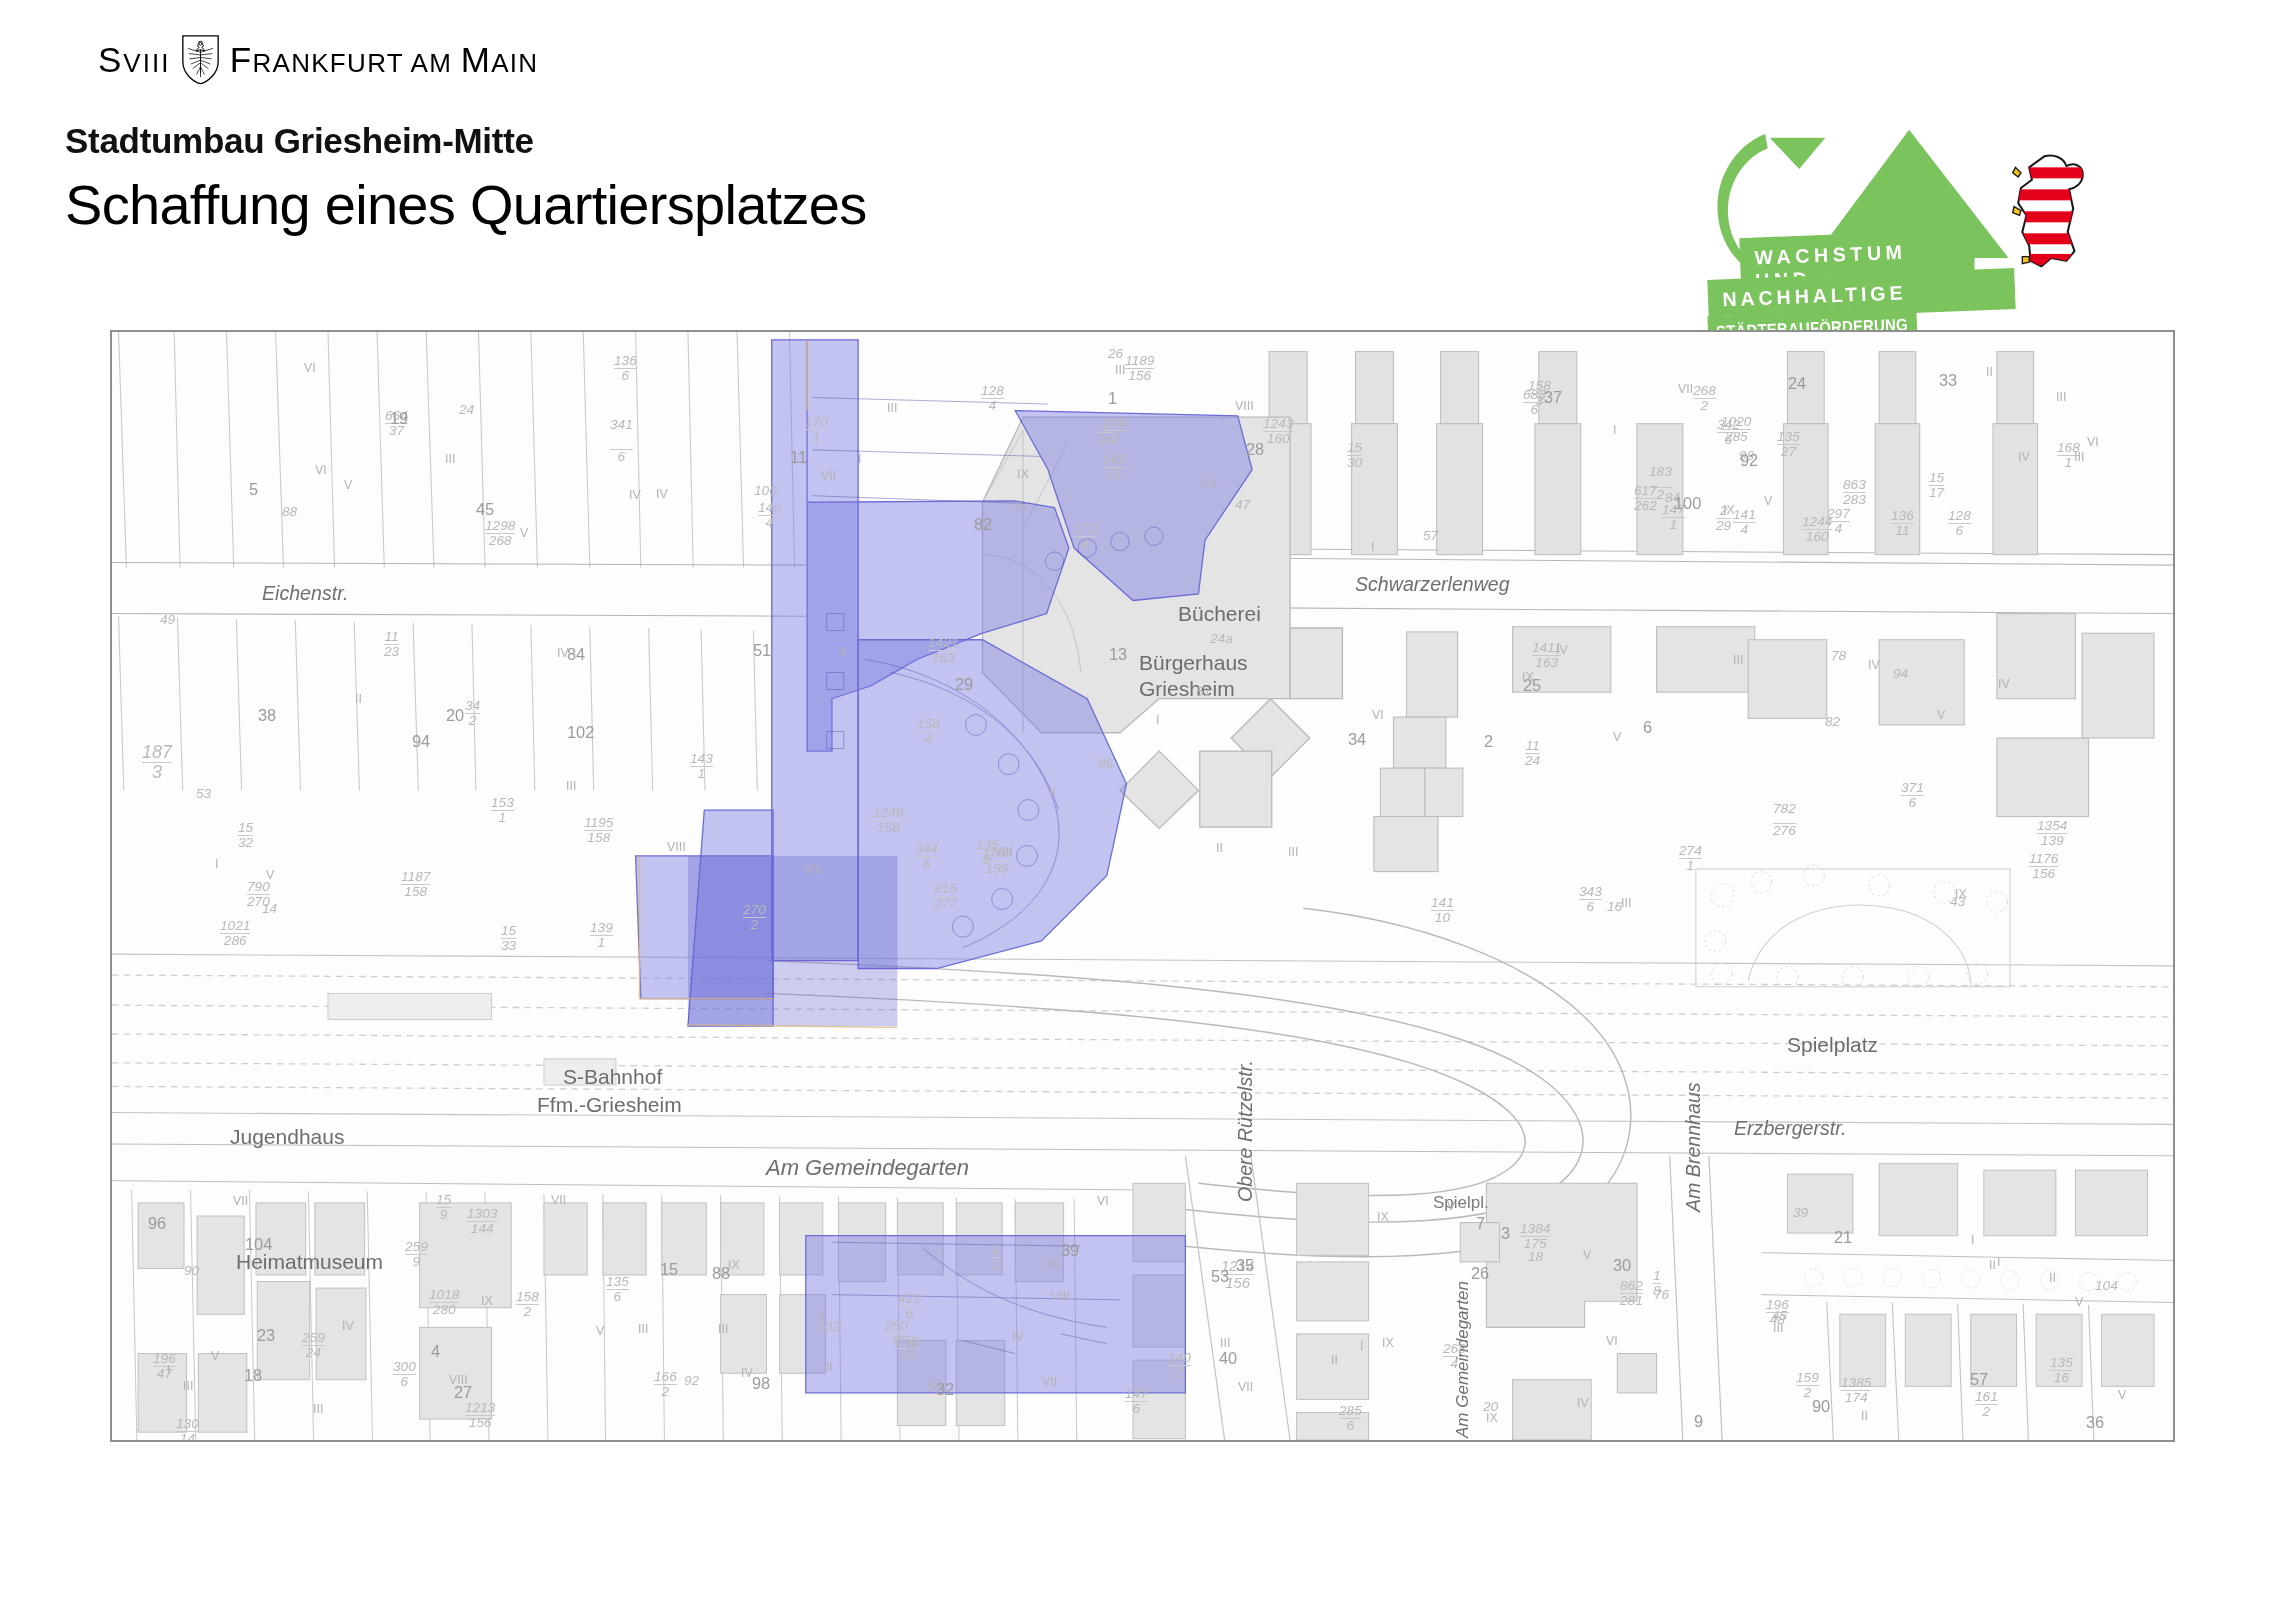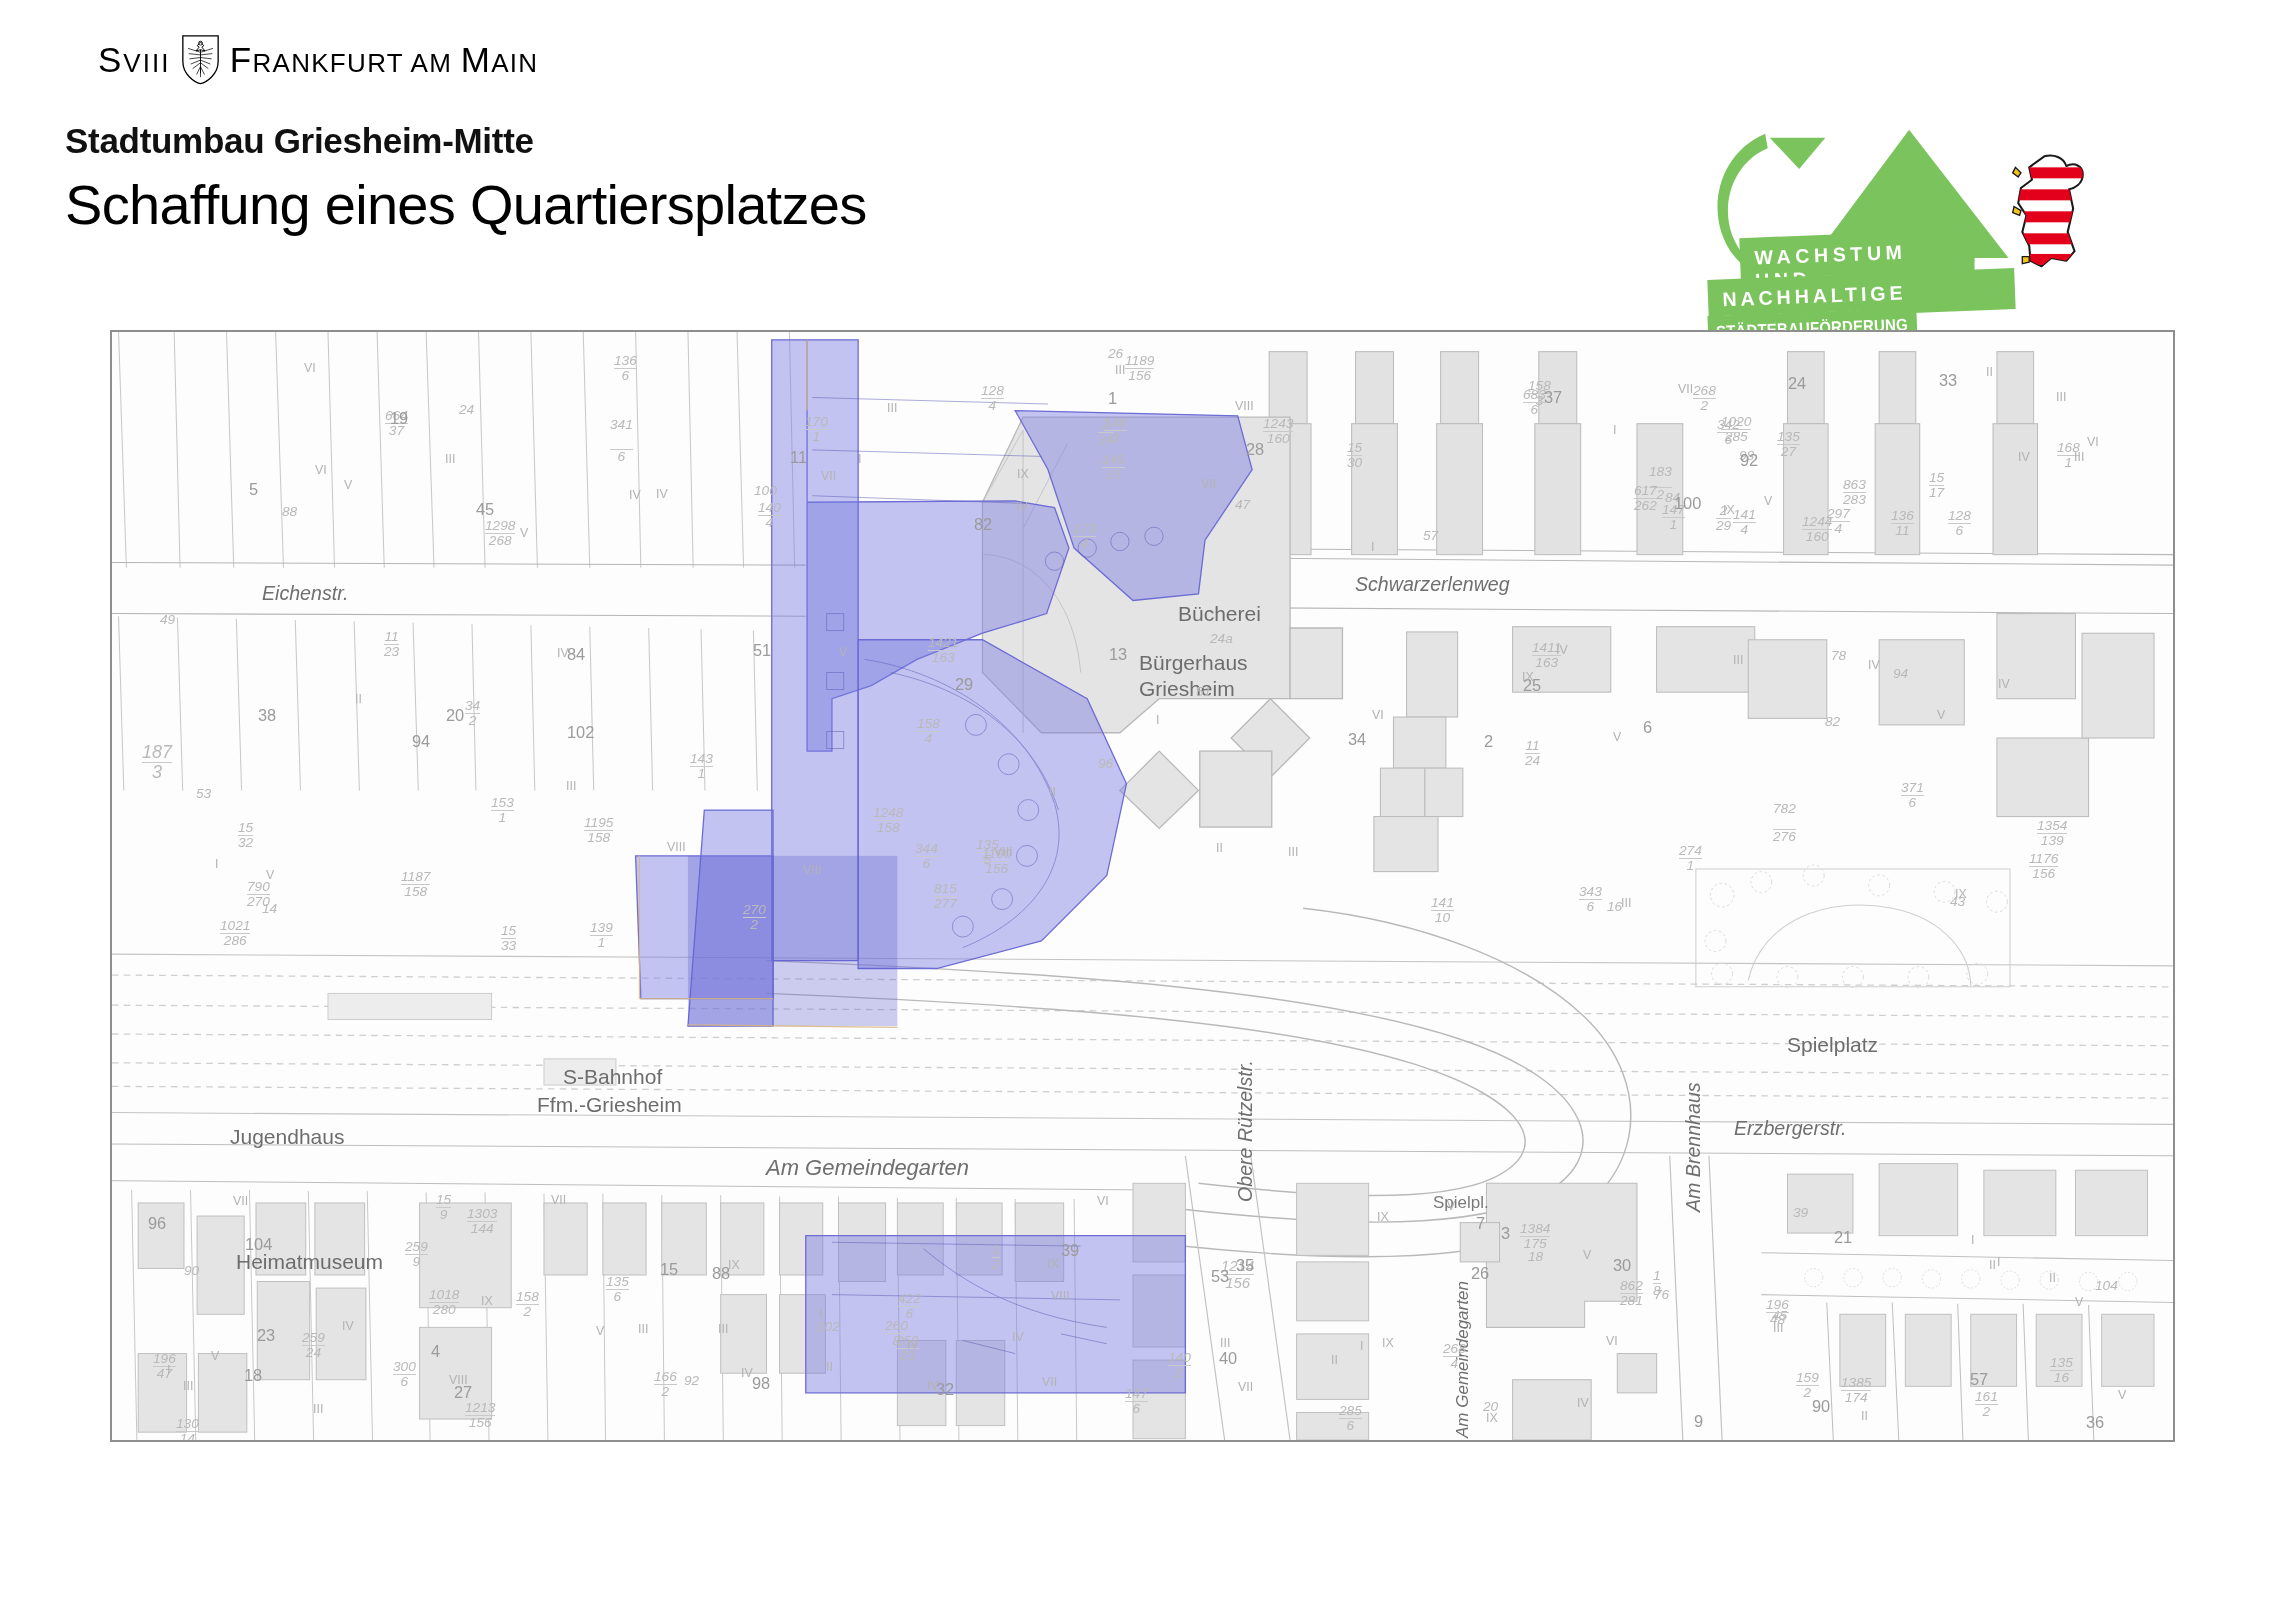--- a/index.html
+++ b/index.html
@@ -770,21 +770,21 @@
       </div>
       <div class="mlabel" style="left: 373px; top: 187px; font-size: 13.7px; font-style: italic; color: rgb(185, 185, 185); line-height: 1; text-align: center;">
         <span style="display:block;border-bottom:0.7px solid #c9c9c9;padding-bottom:0.7px">1298</span>
         <span style="display:block">268</span>
       </div>
       <div class="mlabel" style="left: 135px; top: 548px; font-size: 13.7px; font-style: italic; color: rgb(185, 185, 185); line-height: 1; text-align: center;">
         <span style="display:block;border-bottom:0.7px solid #c9c9c9;padding-bottom:0.7px">790</span>
         <span style="display:block">270</span>
       </div>
       <div class="mlabel" style="left: 1661px; top: 470px; font-size: 13.7px; font-style: italic; color: rgb(185, 185, 185); line-height: 1; text-align: center;">
-        <span style="display:block;border-bottom:0.7px solid #c9c9c9;padding-bottom:13px">782</span>
+        <span style="display:block;border-bottom:0.7px solid #c9c9c9;padding-bottom:7px">782</span>
         <span style="display:block">276</span>
       </div>
       <div class="mlabel" style="left: 996px; top: 57px; font-size: 16.4px; color: rgb(155, 155, 155);">1</div>
       <div class="mlabel" style="left: 1372px; top: 400px; font-size: 16.4px; color: rgb(155, 155, 155);">2</div>
       <div class="mlabel" style="left: 1389px; top: 892px; font-size: 16.4px; color: rgb(155, 155, 155);">3</div>
       <div class="mlabel" style="left: 319px; top: 1010px; font-size: 16.4px; color: rgb(155, 155, 155);">4</div>
       <div class="mlabel" style="left: 137px; top: 148px; font-size: 16.4px; color: rgb(155, 155, 155);">5</div>
       <div class="mlabel" style="left: 1531px; top: 386px; font-size: 16.4px; color: rgb(155, 155, 155);">6</div>
       <div class="mlabel" style="left: 1364px; top: 882px; font-size: 16.4px; color: rgb(155, 155, 155);">7</div>
       <div class="mlabel" style="left: 1582px; top: 1080px; font-size: 16.4px; color: rgb(155, 155, 155);">9</div>

